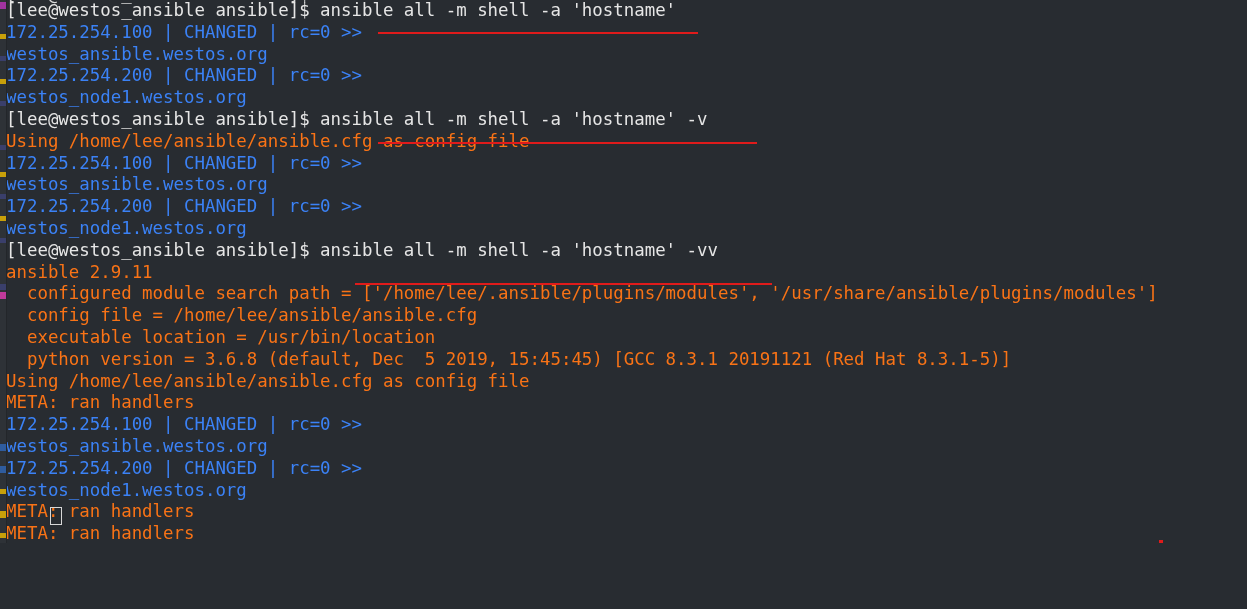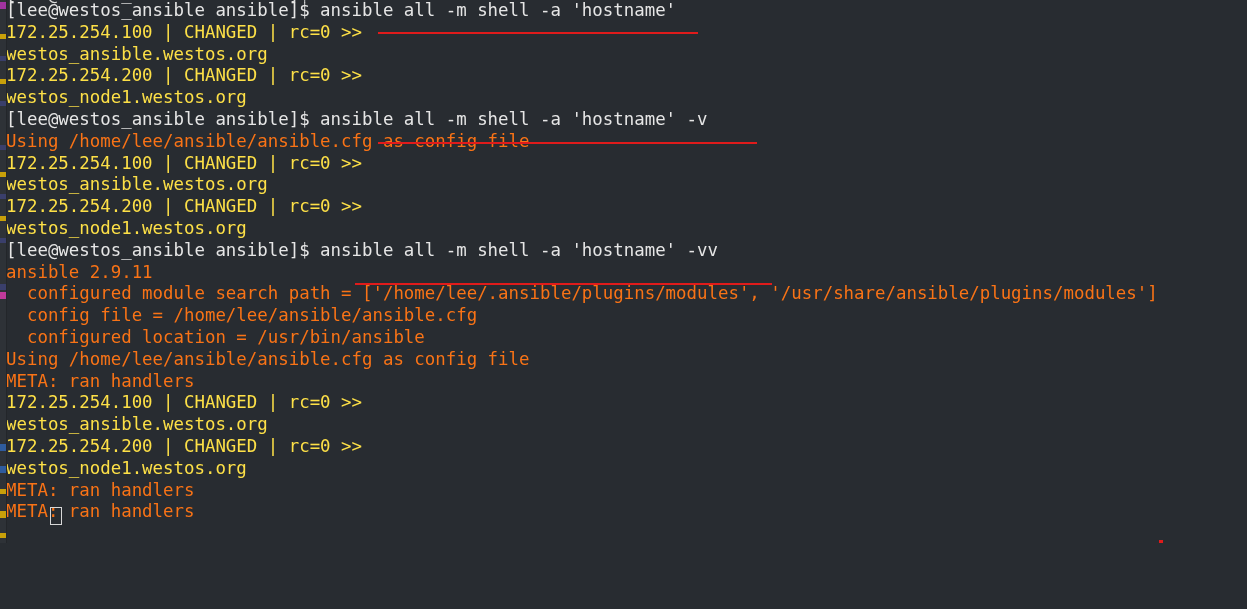--- a/index.html
+++ b/index.html
@@ -42,21 +42,21 @@
     height: 609px;
     padding: 0;
   }
   .line {
     white-space: pre;
     height: 21.8px;
     position: relative;
     overflow: visible;
   }
   .c-white  { color: #e6e6e6; }
-  .c-yellow { color: #fde047; }
+  .c-yellow { color: #3b82f6; }
   .c-blue   { color: #f97316; }
 
   
   #clip-top {
     position: absolute;
     left: 6px;
     top: -16px;
     width: 1241px;
     white-space: pre;
     color: #e6e6e6;
@@ -133,21 +133,22 @@
       <div class="line c-white">[lee@westos_ansible ansible]$ ansible all -m shell -a 'hostname' -v</div>
       <div class="line c-blue">Using /home/lee/ansible/ansible.cfg as config file</div>
       <div class="line c-yellow">172.25.254.100 | CHANGED | rc=0 &gt;&gt;</div>
       <div class="line c-yellow">westos_ansible.westos.org</div>
       <div class="line c-yellow">172.25.254.200 | CHANGED | rc=0 &gt;&gt;</div>
       <div class="line c-yellow">westos_node1.westos.org</div>
       <div class="line c-white">[lee@westos_ansible ansible]$ ansible all -m shell -a 'hostname' -vv</div>
       <div class="line c-blue">ansible 2.9.11</div>
       <div class="line c-blue">  configured module search path = ['/home/lee/.ansible/plugins/modules', '/usr/share/ansible/plugins/modules']</div>
       <div class="line c-blue">  config file = /home/lee/ansible/ansible.cfg</div>
-      <div class="line c-blue">  configured location = /usr/bin/ansible</div>
+      <div class="line c-blue">  executable location = /usr/bin/location</div>
+      <div class="line c-blue">  python version = 3.6.8 (default, Dec  5 2019, 15:45:45) [GCC 8.3.1 20191121 (Red Hat 8.3.1-5)]</div>
       <div class="line c-blue">Using /home/lee/ansible/ansible.cfg as config file</div>
       <div class="line c-blue">META: ran handlers</div>
       <div class="line c-yellow">172.25.254.100 | CHANGED | rc=0 &gt;&gt;</div>
       <div class="line c-yellow">westos_ansible.westos.org</div>
       <div class="line c-yellow">172.25.254.200 | CHANGED | rc=0 &gt;&gt;</div>
       <div class="line c-yellow">westos_node1.westos.org</div>
       <div class="line c-blue">META: ran handlers</div>
       <div class="line c-blue">META: ran handlers</div>
     </div>
 

